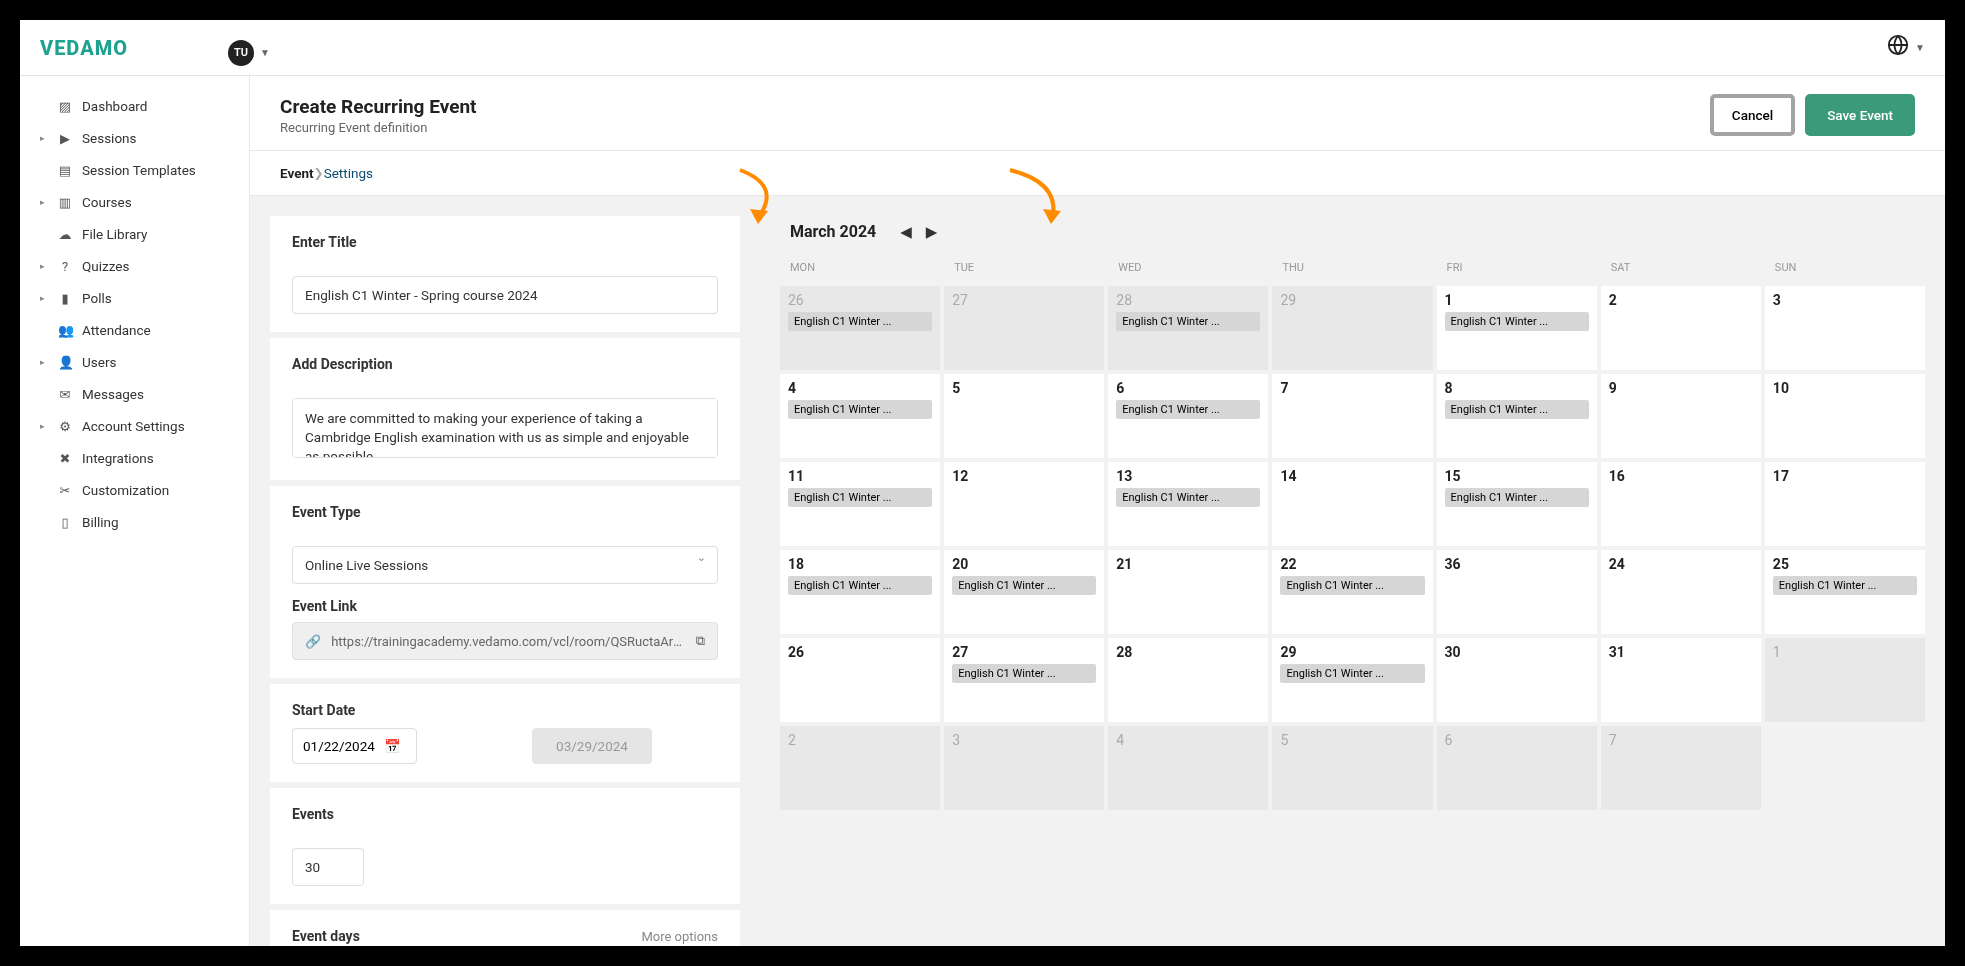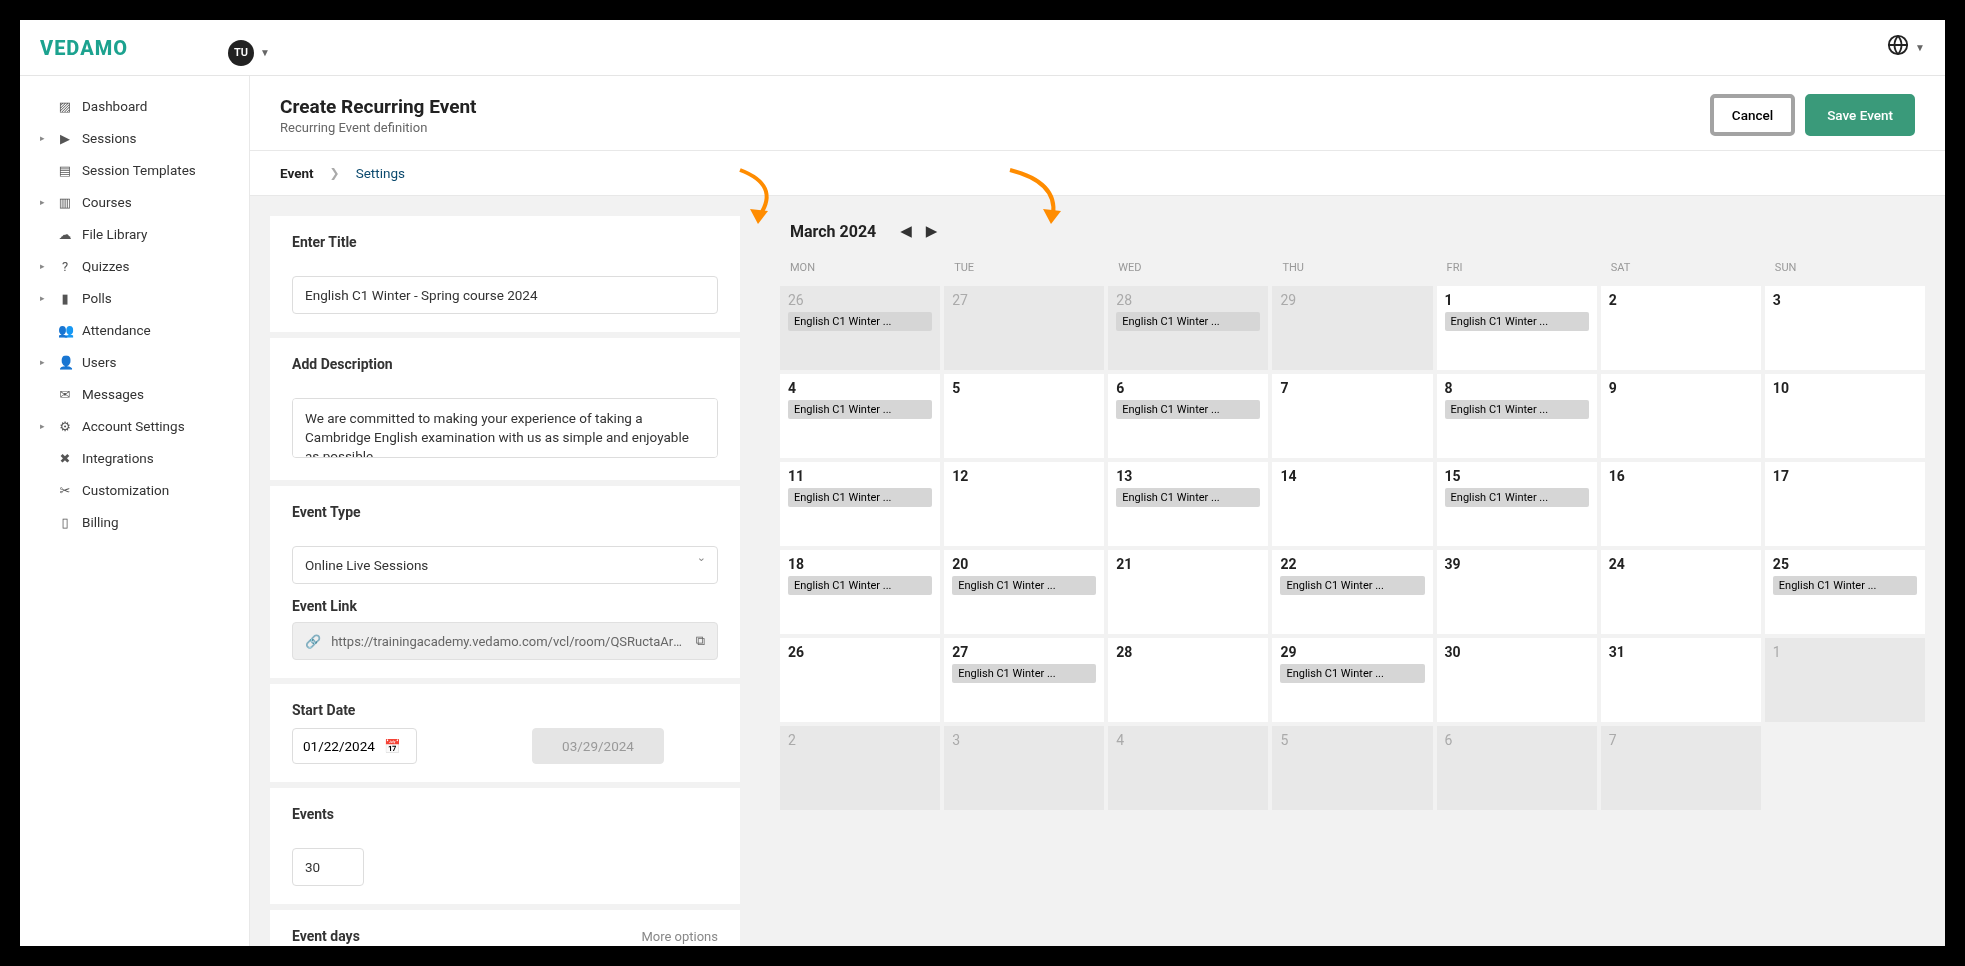--- a/index.html
+++ b/index.html
@@ -135,21 +135,21 @@
       cursor: pointer;
     }
     .btn-primary {
       background: #3a9a7a;
       color: #fff;
       border-color: #3a9a7a;
     }
     .breadcrumb-tabs {
       padding: 14px 30px;
       display: flex;
-      gap: 16px;
+      gap: 0;
       align-items: center;
       font-size: 13.5px;
       border-bottom: 1px solid #e8e8e8;
     }
     .breadcrumb-tabs .active {
       font-weight: 700;
       color: #222;
     }
     .breadcrumb-tabs .inactive {
       color: #0c4a6e;
@@ -246,21 +246,21 @@
       display: flex;
       align-items: center;
       gap: 10px;
       width: 125px;
     }
     .date-disabled {
       background: #e5e5e5;
       color: #999;
       border-color: #e5e5e5;
       justify-content: center;
-      width: 132px;
+      width: 120px;
     }
     .events-input {
       width: 72px;
     }
     .day-chips {
       display: flex;
       gap: 8px;
     }
     .day-chip {
       padding: 8px 10px;
@@ -274,21 +274,21 @@
       border: 2.5px solid #222;
       font-weight: 500;
       padding: 6.5px 8.5px;
     }
     .calendar-column {
       flex: 1;
       padding: 20px;
     }
     .calendar-header {
       display: flex;
-      align-items: flex-start;
+      align-items: flex-end;
       gap: 24px;
       padding: 6px 10px 12px;
     }
     .calendar-month {
       font-size: 16px;
       font-weight: 700;
       color: #222;
     }
     .cal-nav {
       display: flex;
@@ -629,21 +629,21 @@
                 <div class="cal-event">English C1 Winter ...</div>
               </div>
               <div class="cal-cell">
                 <div class="daynum">21</div>
               </div>
               <div class="cal-cell">
                 <div class="daynum">22</div>
                 <div class="cal-event">English C1 Winter ...</div>
               </div>
               <div class="cal-cell">
-                <div class="daynum">39</div>
+                <div class="daynum">36</div>
               </div>
               <div class="cal-cell">
                 <div class="daynum">24</div>
               </div>
               <div class="cal-cell">
                 <div class="daynum">25</div>
                 <div class="cal-event">English C1 Winter ...</div>
               </div>
               <div class="cal-cell">
                 <div class="daynum">26</div>

